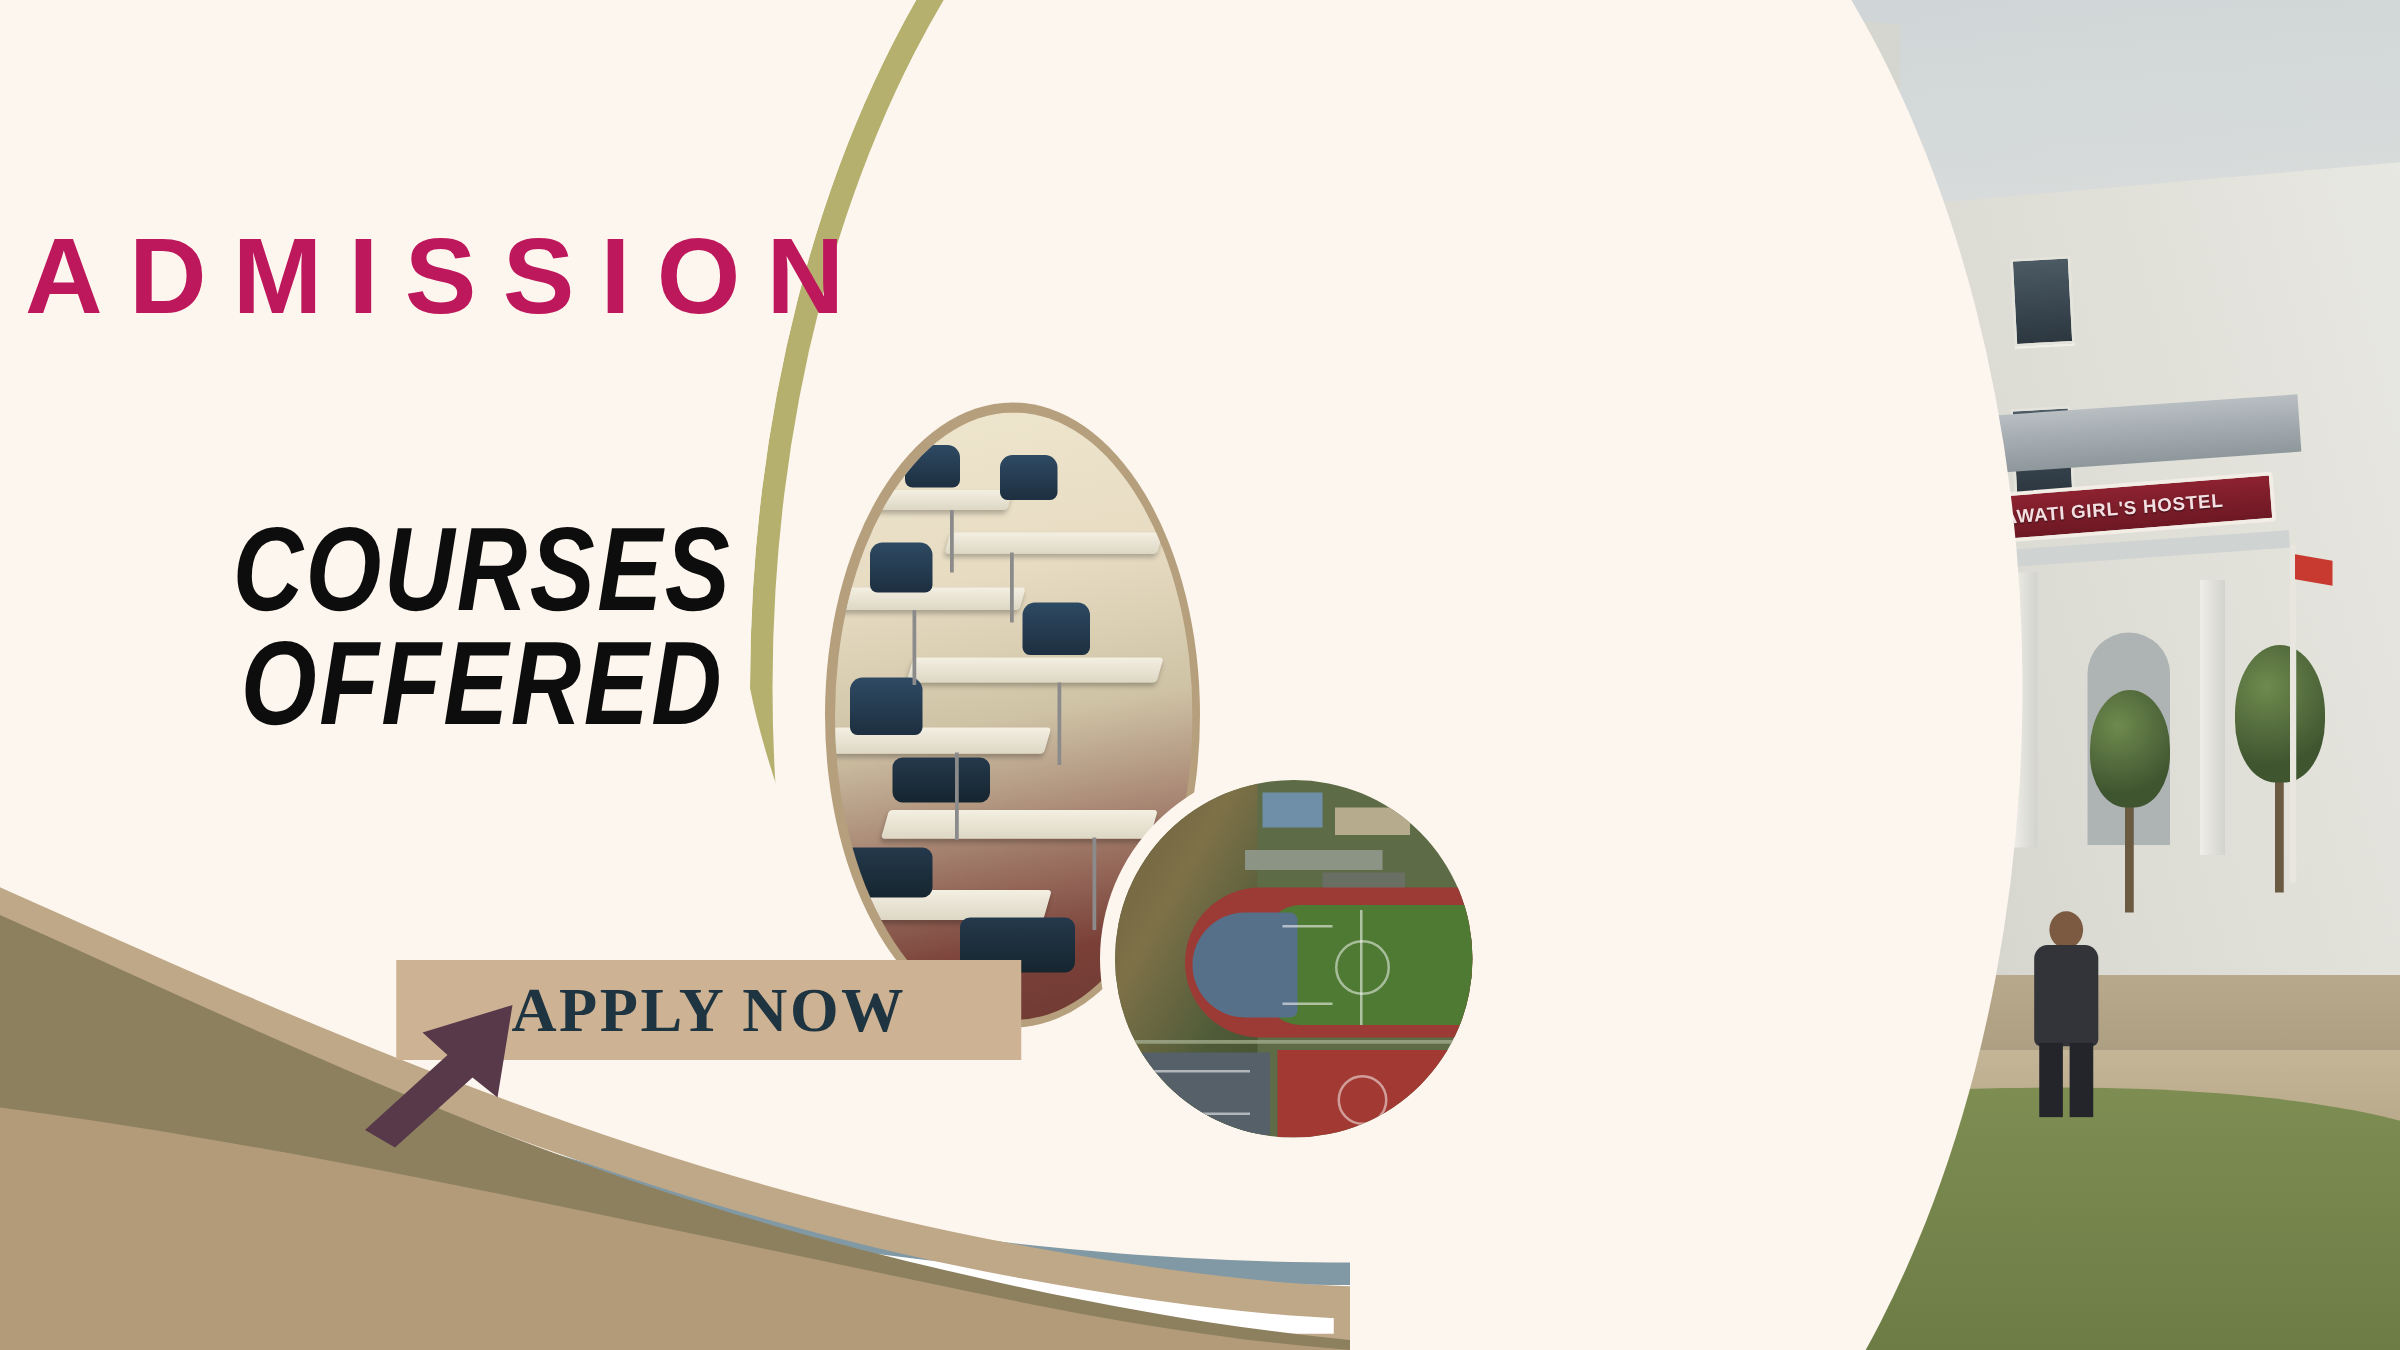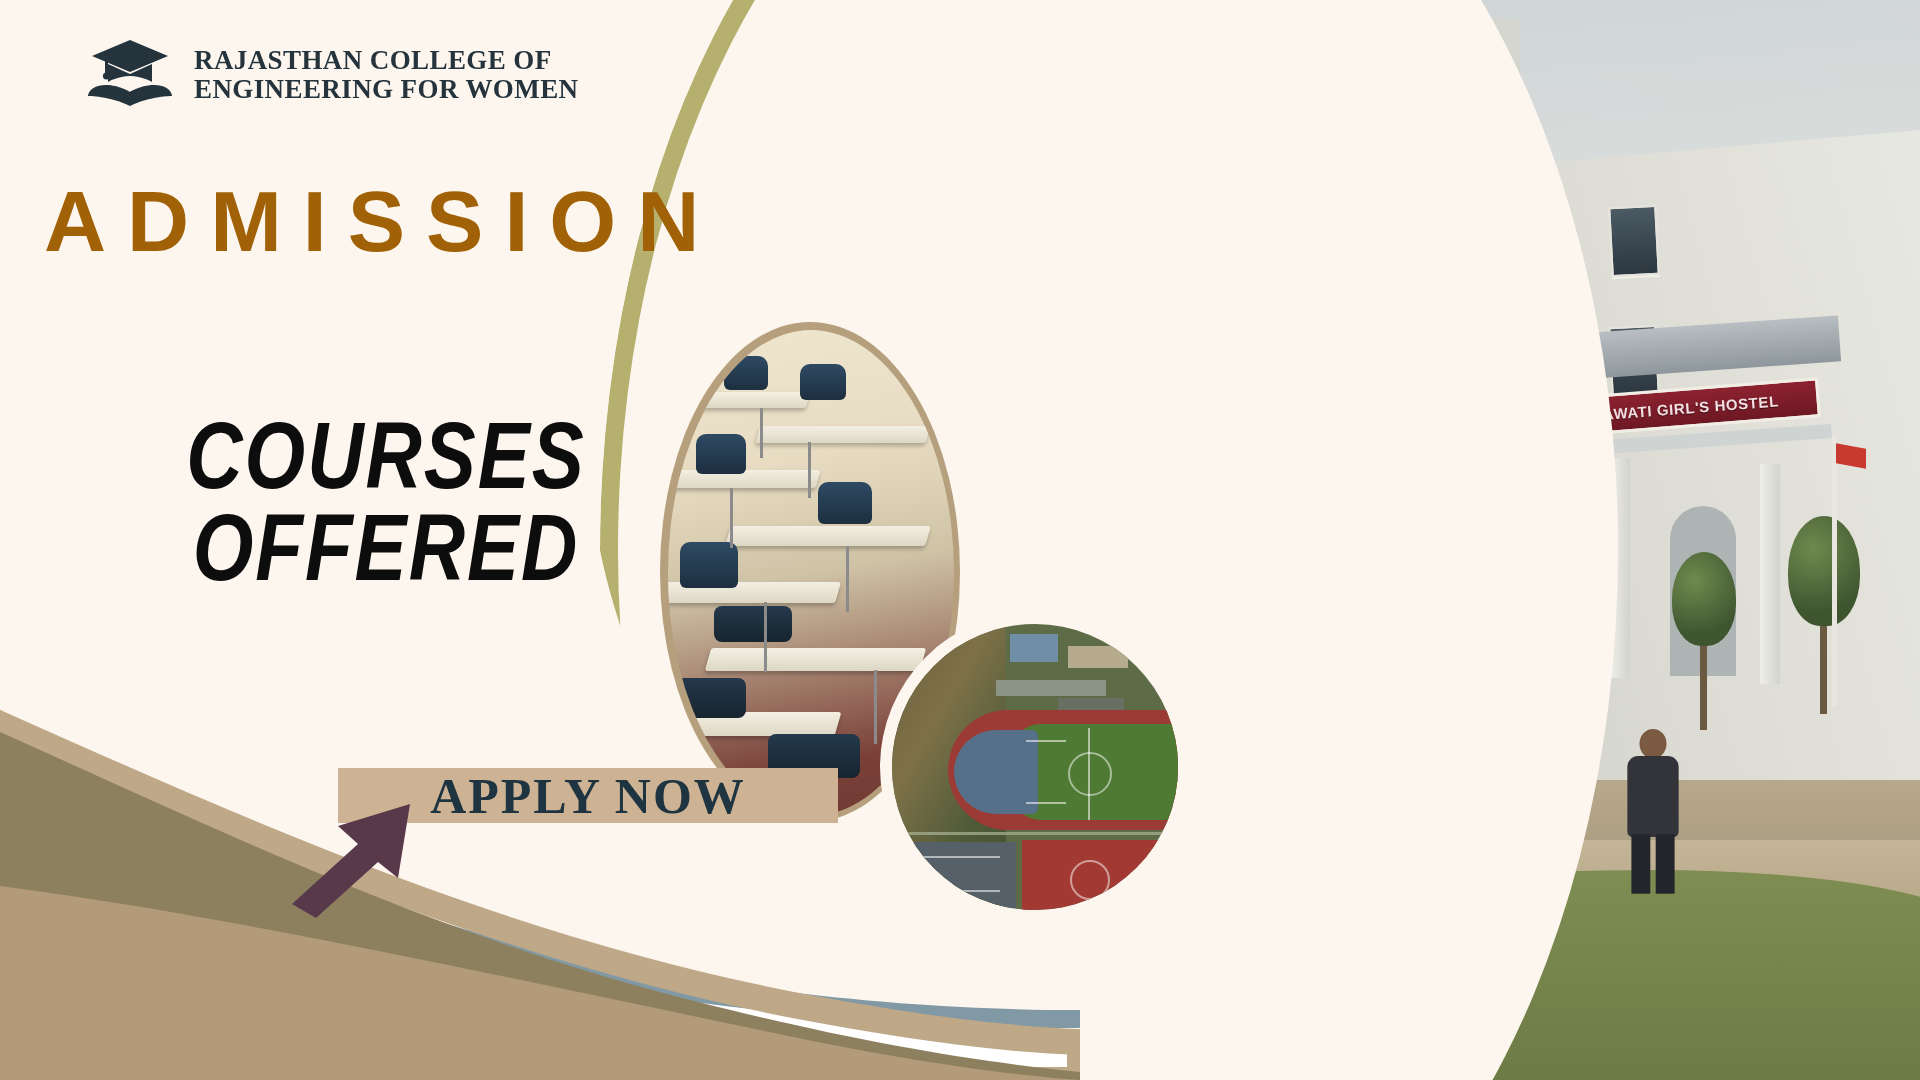--- a/index.html
+++ b/index.html
@@ -152,23 +152,23 @@
     position:absolute; left:88px; top:38px; display:flex; align-items:center; gap:22px;
   }
   .logo-mark { width:84px; height:74px; position:relative; }
   .college-name {
     font-family:"Liberation Serif", serif;
     font-weight:bold; color:#24333c; font-size:27px; line-height:1.08;
     letter-spacing:0.4px;
   }
 
   .admission {
-    position:absolute; left:44px; top:172px;
+    position:absolute; left:20px; top:172px;
     font-family:"Liberation Sans", sans-serif;
-    font-size:86px; font-weight:bold; color:#a16207;
+    font-size:86px; font-weight:bold; color:#be185d;
     letter-spacing:21px;
   }
   .open-for {
     position:absolute; left:208px; top:278px;
     font-family:"Liberation Serif", serif;
     font-size:50px; color:#24333c; letter-spacing:1px;
   }
 
   .courses-title {
     position:absolute; left:176px; top:410px;
@@ -184,22 +184,22 @@
     position:absolute; left:120px; top:620px; width:520px;
     text-align:center;
     font-family:"Liberation Sans", sans-serif;
     font-weight:bold; font-style:italic;
     font-size:34px; line-height:1.28; color:#111;
     letter-spacing:0.5px;
   }
   .courses-list .ln { display:block; }
 
   .apply-btn {
-    position:absolute; left:338px; top:768px;
-    width:500px; height:55px;
+    position:absolute; left:317px; top:768px;
+    width:500px; height:80px;
     background:#cdb294;
     display:flex; align-items:center; justify-content:center;
   }
   .apply-btn span {
     font-family:"Liberation Serif", serif;
     font-weight:bold; color:#1e3440; font-size:50px; letter-spacing:2px;
   }
   .arrow-cta { position:absolute; left:286px; top:800px; width:130px; height:120px; }
 
   
@@ -363,36 +363,20 @@
         <div class="f-line" style="left:22px;  top:266px; width:86px; height:2px;"></div>
         <div class="f-red" style="left:130px; top:216px; width:150px;height:70px;"></div>
         <div style="position:absolute;left:178px;top:236px;width:40px;height:40px;border:2px solid rgba(255,255,255,.5);border-radius:50%;"></div>
         <div class="f-line" style="left:0px;   top:208px; width:286px;height:3px; background:rgba(160,170,140,.8);"></div>
       </div>
     </div>
   </div>
 
   <div class="left-panel">
 
-    <div class="logo-row">
-      <div class="logo-mark">
-        <svg viewBox="0 0 84 74" width="84" height="74">
-          <path d="M42 2 L80 18 L42 34 L4 18 Z" fill="#24333c"></path>
-          <path d="M20 26 L20 44 C20 44 30 38 42 38 C54 38 64 44 64 44 L64 26 L42 36 Z" fill="#24333c"></path>
-          <rect x="17" y="17" width="3" height="20" fill="#24333c"></rect>
-          <circle cx="18.5" cy="38" r="3.6" fill="#24333c"></circle>
-          <path d="M42 54 C42 54 26 44 10 48 C2 50 0 56 0 58 C0 58 22 58 42 68 Z" fill="#24333c"></path>
-          <path d="M42 54 C42 54 58 44 74 48 C82 50 84 56 84 58 C84 58 62 58 42 68 Z" fill="#24333c"></path>
-        </svg>
-      </div>
-      <div class="college-name">
-        <div>RAJASTHAN COLLEGE OF</div>
-        <div>ENGINEERING FOR WOMEN</div>
-      </div>
-    </div>
 
     <div class="admission">ADMISSION</div>
 
     <div class="courses-title">
       <span class="ln">COURSES</span>
       <span class="ln">OFFERED</span>
     </div>
 
 
     <div class="decor">

